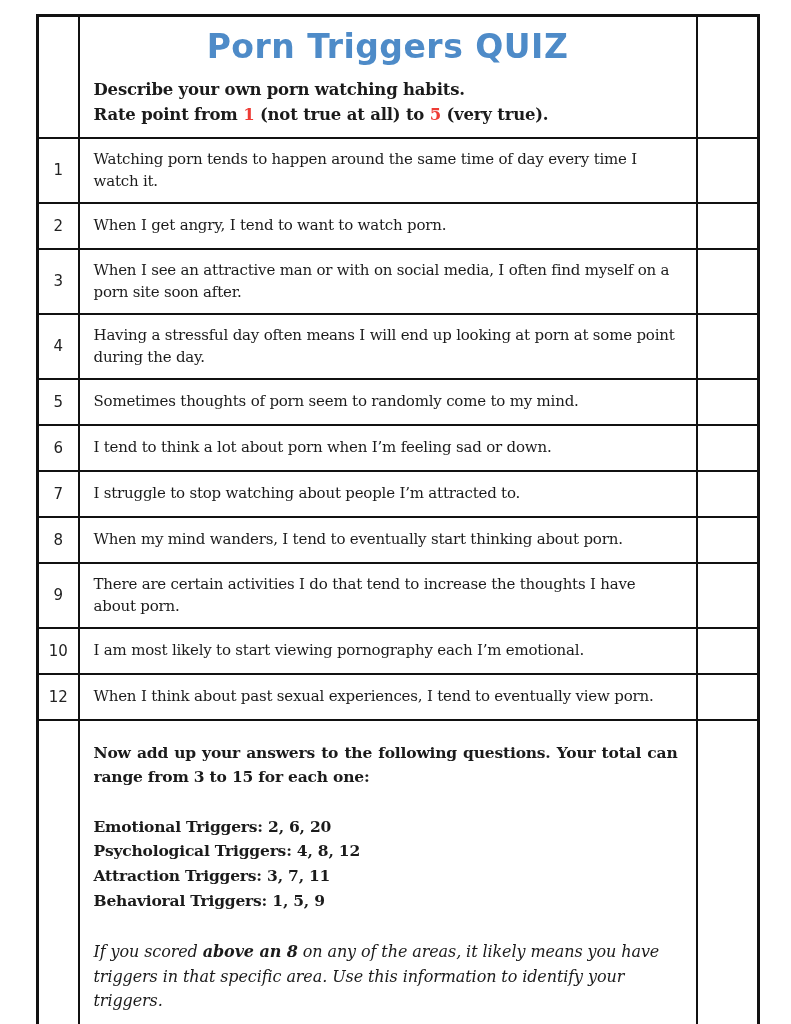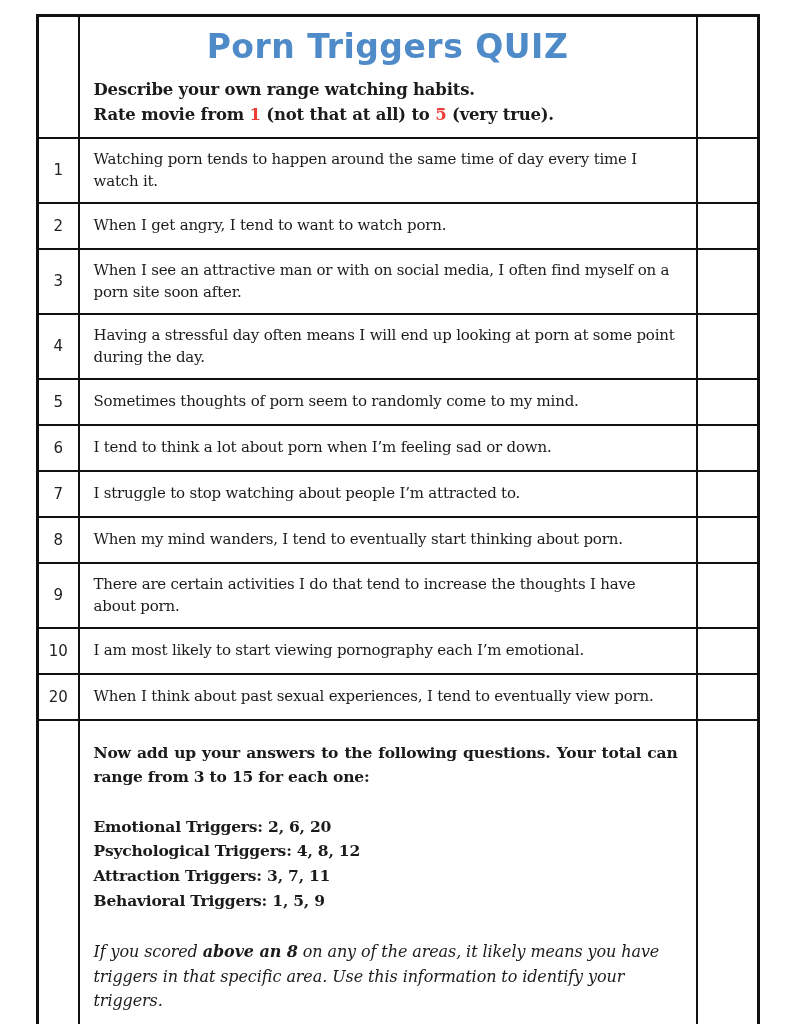--- a/index.html
+++ b/index.html
@@ -75,22 +75,22 @@
         <col class="c-text">
         <col class="c-ans">
     </colgroup>
 
     <tbody>
         <tr class="r-header">
       <td></td>
       <td class="header-cell">
         <h1 class="quiz-title">Porn Triggers QUIZ</h1>
         <p class="subtitle">
-          <span>Describe your own range watching habits.</span><br>
-          <span>Rate movie from </span><span class="red">1</span><span> (not that at all) to </span><span class="red">5</span><span> (very true).</span>
+          <span>Describe your own porn watching habits.</span><br>
+          <span>Rate point from </span><span class="red">1</span><span> (not true at all) to </span><span class="red">5</span><span> (very true).</span>
         </p>
       </td>
       <td class="answer-cell"></td>
     </tr>
 
     <tr class="r-tall">
       <td class="question-number-cell">1</td>
       <td class="question-text-cell">Watching porn tends to happen around the same time of day every time I watch it.</td>
       <td class="answer-cell"></td>
     </tr>
@@ -133,21 +133,21 @@
       <td class="question-number-cell">9</td>
       <td class="question-text-cell">There are certain activities I do that tend to increase the thoughts I have about porn.</td>
       <td class="answer-cell"></td>
     </tr>
     <tr class="r-short">
       <td class="question-number-cell">10</td>
       <td class="question-text-cell">I am most likely to start viewing pornography each I’m emotional.</td>
       <td class="answer-cell"></td>
     </tr>
     <tr class="r-short">
-      <td class="question-number-cell">20</td>
+      <td class="question-number-cell">12</td>
       <td class="question-text-cell">When I think about past sexual experiences, I tend to eventually view porn.</td>
       <td class="answer-cell"></td>
     </tr>
 
     <tr class="r-footer">
       <td></td>
       <td class="scoring-cell">
         <p class="scoring-intro">Now add up your answers to the following questions. Your total can range from 3 to 15 for each one:</p>
         <div class="scoring-category">Emotional Triggers: 2, 6, 20</div>
         <div class="scoring-category">Psychological Triggers: 4, 8, 12</div>

